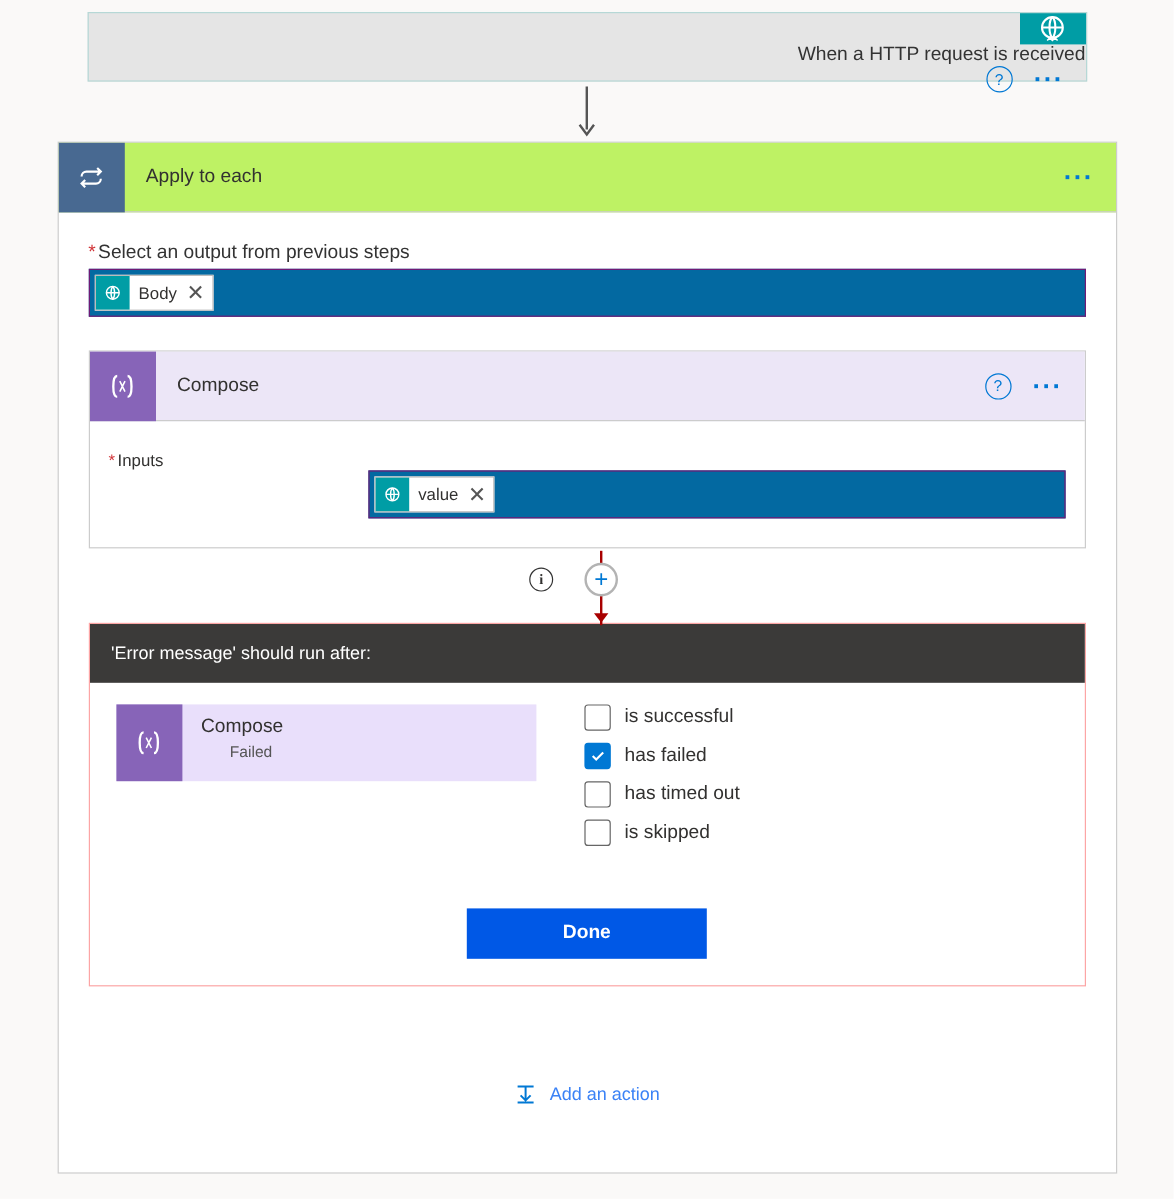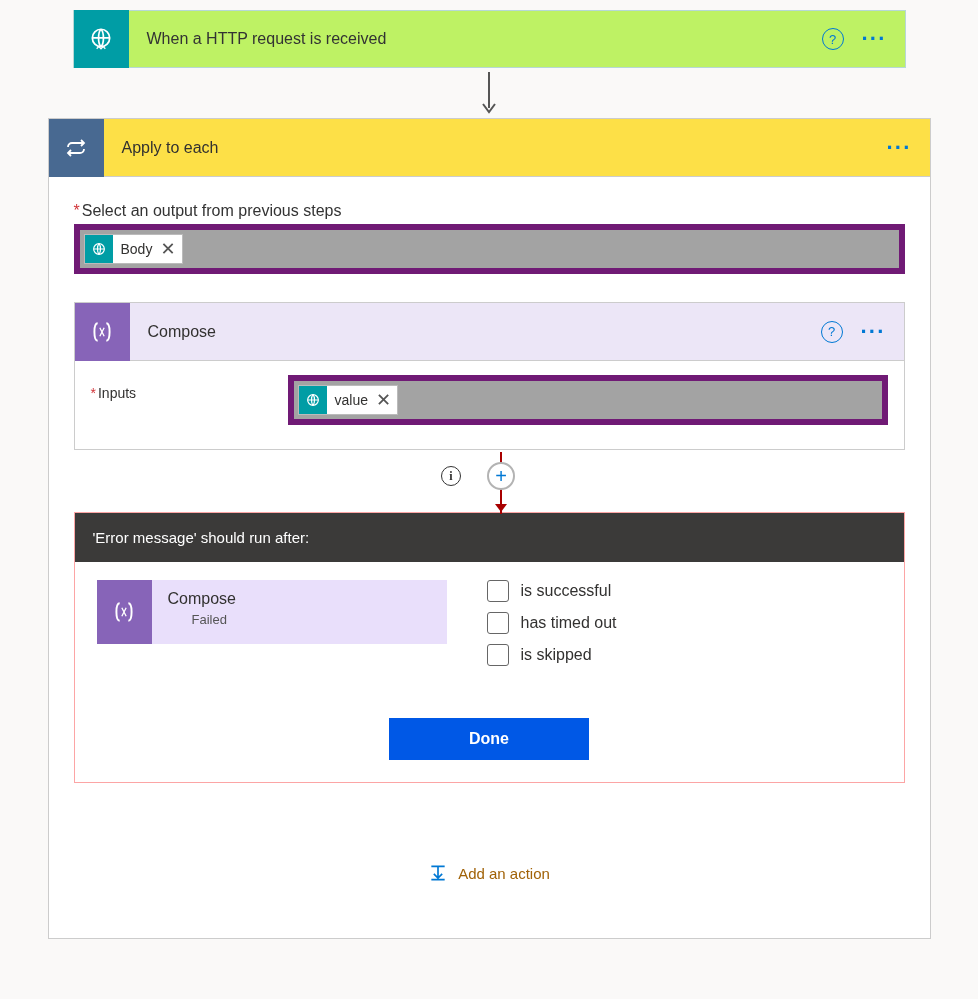--- a/index.html
+++ b/index.html
@@ -9,24 +9,25 @@
     background: #faf9f8;
     font-family: "Segoe UI", -apple-system, sans-serif;
     font-size: 14px;
     color: #323130;
     width: 978px;
   }
   .trigger-card {
     width: 833px;
     margin: 0 auto;
     display: flex;
-    align-items: center;
-    background: #bef264;
+    align-items: flex-end;
+    background: #e5e5e5;
     border: 1px solid #b6d8d6;
     height: 58px;
+    flex-direction: column;
   }
   .trigger-icon-box {
     width: 55px;
     height: 58px;
     background: #009da5;
     display: flex;
     align-items: center;
     justify-content: center;
     color: #fff;
   }
@@ -65,41 +66,41 @@
     display:flex; justify-content:center;
   }
   .outer-card {
     width: 883px;
     margin: 0 auto 10px auto;
     border: 1px solid #ccc;
     background: #fff;
   }
   .outer-header {
     height: 58px;
-    background: #fde047;
+    background: #bef264;
     display: flex;
     align-items: center;
     border-bottom: 1px solid #ccc;
   }
   .outer-icon-box {
     width: 55px; height: 58px;
     background: #486991;
     display:flex; align-items:center; justify-content:center;
     color:#fff;
   }
   .outer-title { flex:1; padding-left:18px; font-size:16px; }
   .outer-body { padding: 25px 25px 15px 25px; }
   .field-label { font-size: 16px; color:#333; margin-bottom:4px; }
   .req-star { color:#d13438; margin-right:2px; }
   .token-box {
-    border: 6px solid #701a75;
+    border: 1px solid #701a75;
     min-height: 40px;
     padding: 4px;
     display:flex; align-items:center;
-    background:#a3a3a3;
+    background:#0369a1;
   }
   .token {
     display:inline-flex; align-items:center;
     border:1px solid #bbb;
     background:#fff;
     height:30px;
     font-size:14px;
   }
   .token-icon {
     width:28px; height:28px;
@@ -126,24 +127,24 @@
   }
   .compose-icon-box {
     width:55px; height:58px;
     background:#8764b8;
     display:flex; align-items:center; justify-content:center;
     color:#fff;
   }
   .compose-body {
     padding: 14px 16px 24px 16px;
     display:flex;
-    gap: 17px;
+    gap: 36px;
   }
   .compose-label-col { width: 180px; padding-top:10px; }
-  .compose-input-col { flex:1; }
+  .compose-input-col { flex:1;margin-top:27px; }
   .connector-area {
     position: relative;
     height: 60px;
     margin-top: 2px;
   }
   .info-circle {
     position:absolute;
     left: calc(50% - 48px);
     top: 14px;
     width:20px; height:20px;
@@ -252,21 +253,21 @@
     font-size:16px;
     font-weight:600;
     cursor:pointer;
   }
   .add-action {
     display:flex;
     align-items:center;
     justify-content:center;
     gap:10px;
     padding: 80px 0 40px 0;
-    color:#a16207;
+    color:#3b82f6;
     font-size:15px;
     cursor:pointer;
   }
   svg { display:block; }
 </style>
 </head>
 <body>
 
 <div class="trigger-card">
   <div class="trigger-icon-box">
@@ -376,20 +377,28 @@
             <div class="prev-title">Compose</div>
             <div class="prev-status">Failed</div>
           </div>
         </div>
         <div class="check-col">
           <div class="check-row">
             <div class="chk"></div>
             <span>is successful</span>
           </div>
           <div class="check-row">
+            <div class="chk checked">
+              <svg width="14" height="14" viewBox="0 0 24 24" fill="none" stroke="white" stroke-width="3">
+                  <path d="M5 12l5 5L20 7"></path>
+                </svg>
+            </div>
+            <span>has failed</span>
+          </div>
+          <div class="check-row">
             <div class="chk"></div>
             <span>has timed out</span>
           </div>
           <div class="check-row">
             <div class="chk"></div>
             <span>is skipped</span>
           </div>
         </div>
       </div>
       <div class="btn-row">

